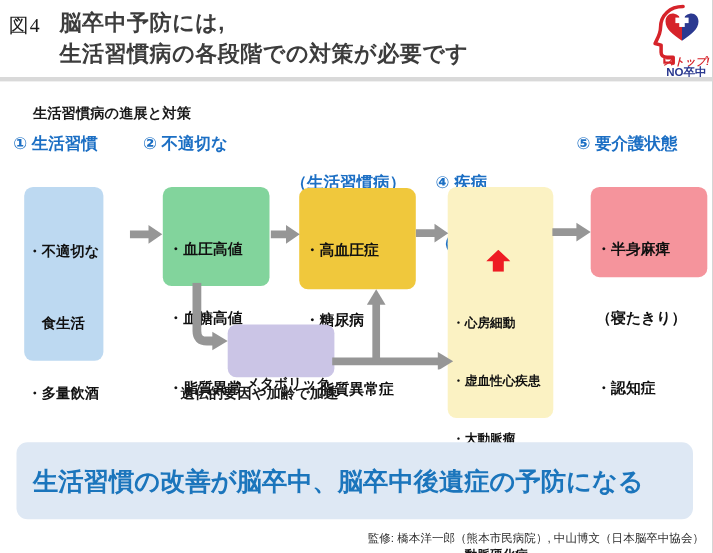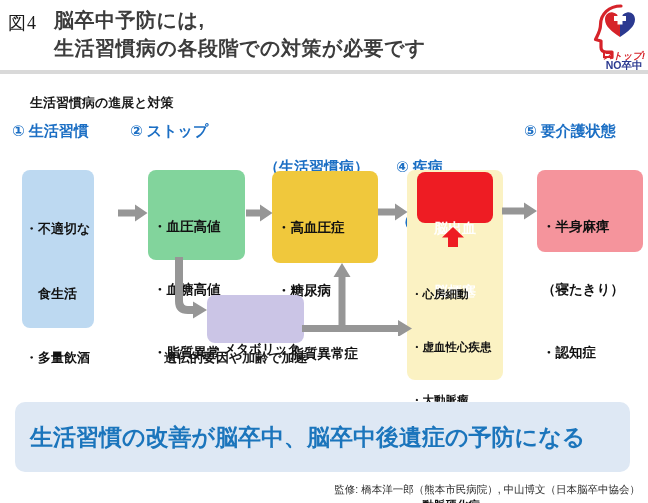--- a/index.html
+++ b/index.html
@@ -64,21 +64,21 @@
       <text x="32" y="56" text-anchor="middle" font-size="9.5" font-weight="bold" font-style="italic" fill="#d6232a">ストップ!</text>
       <text x="32" y="66" text-anchor="middle" font-size="10.5" font-weight="bold" fill="#2b3990">NO卒中</text>
     </svg>
   </div>
 
   <div class="abs divider"></div>
 
   <div class="abs section-label">生活習慣病の進展と対策</div>
 
   <div class="abs stage-h sh1">① 生活習慣</div>
-  <div class="abs stage-h sh2">② ストップ</div>
+  <div class="abs stage-h sh2">② 不適切な</div>
   <div class="abs stage-h sh3">
     <div>（生活習慣病）</div>
   </div>
   <div class="abs stage-h sh4">
     <div>④ 疾病</div>
     <div>（生活習慣病）</div>
   </div>
   <div class="abs stage-h sh5">⑤ 要介護状態</div>
 
   <div class="abs fbox box1" style="background-color: rgb(189, 217, 241);">
@@ -98,24 +98,20 @@
   </div>
 
   <div class="abs fbox box3" style="background-color: rgb(240, 200, 60);">
     <div class="line">・高血圧症</div>
     <div class="line">・糖尿病</div>
     <div class="line">・脂質異常症</div>
     <div class="line">・肥満症</div>
   </div>
 
   <div class="abs fbox box4" style="background-color: rgb(251, 242, 195);"></div>
-  <div class="abs redbox" style="background-color: rgb(238, 28, 35);">
-    <div>脳出血</div>
-    <div>脳梗塞</div>
-  </div>
   <div class="abs" style="left:442px;top:227px;">
     <svg class="arrow-svg" width="22" height="20" viewBox="0 0 22 20">
       <polygon points="11,0 22,10.5 16,10.5 16,20 6,20 6,10.5 0,10.5" fill="#ee1c23"></polygon>
     </svg>
   </div>
   <div class="abs box4-list">
     <div class="line">・心房細動</div>
     <div class="line">・虚血性心疾患</div>
     <div class="line">・大動脈瘤</div>
     <div class="line">・閉塞性</div>

